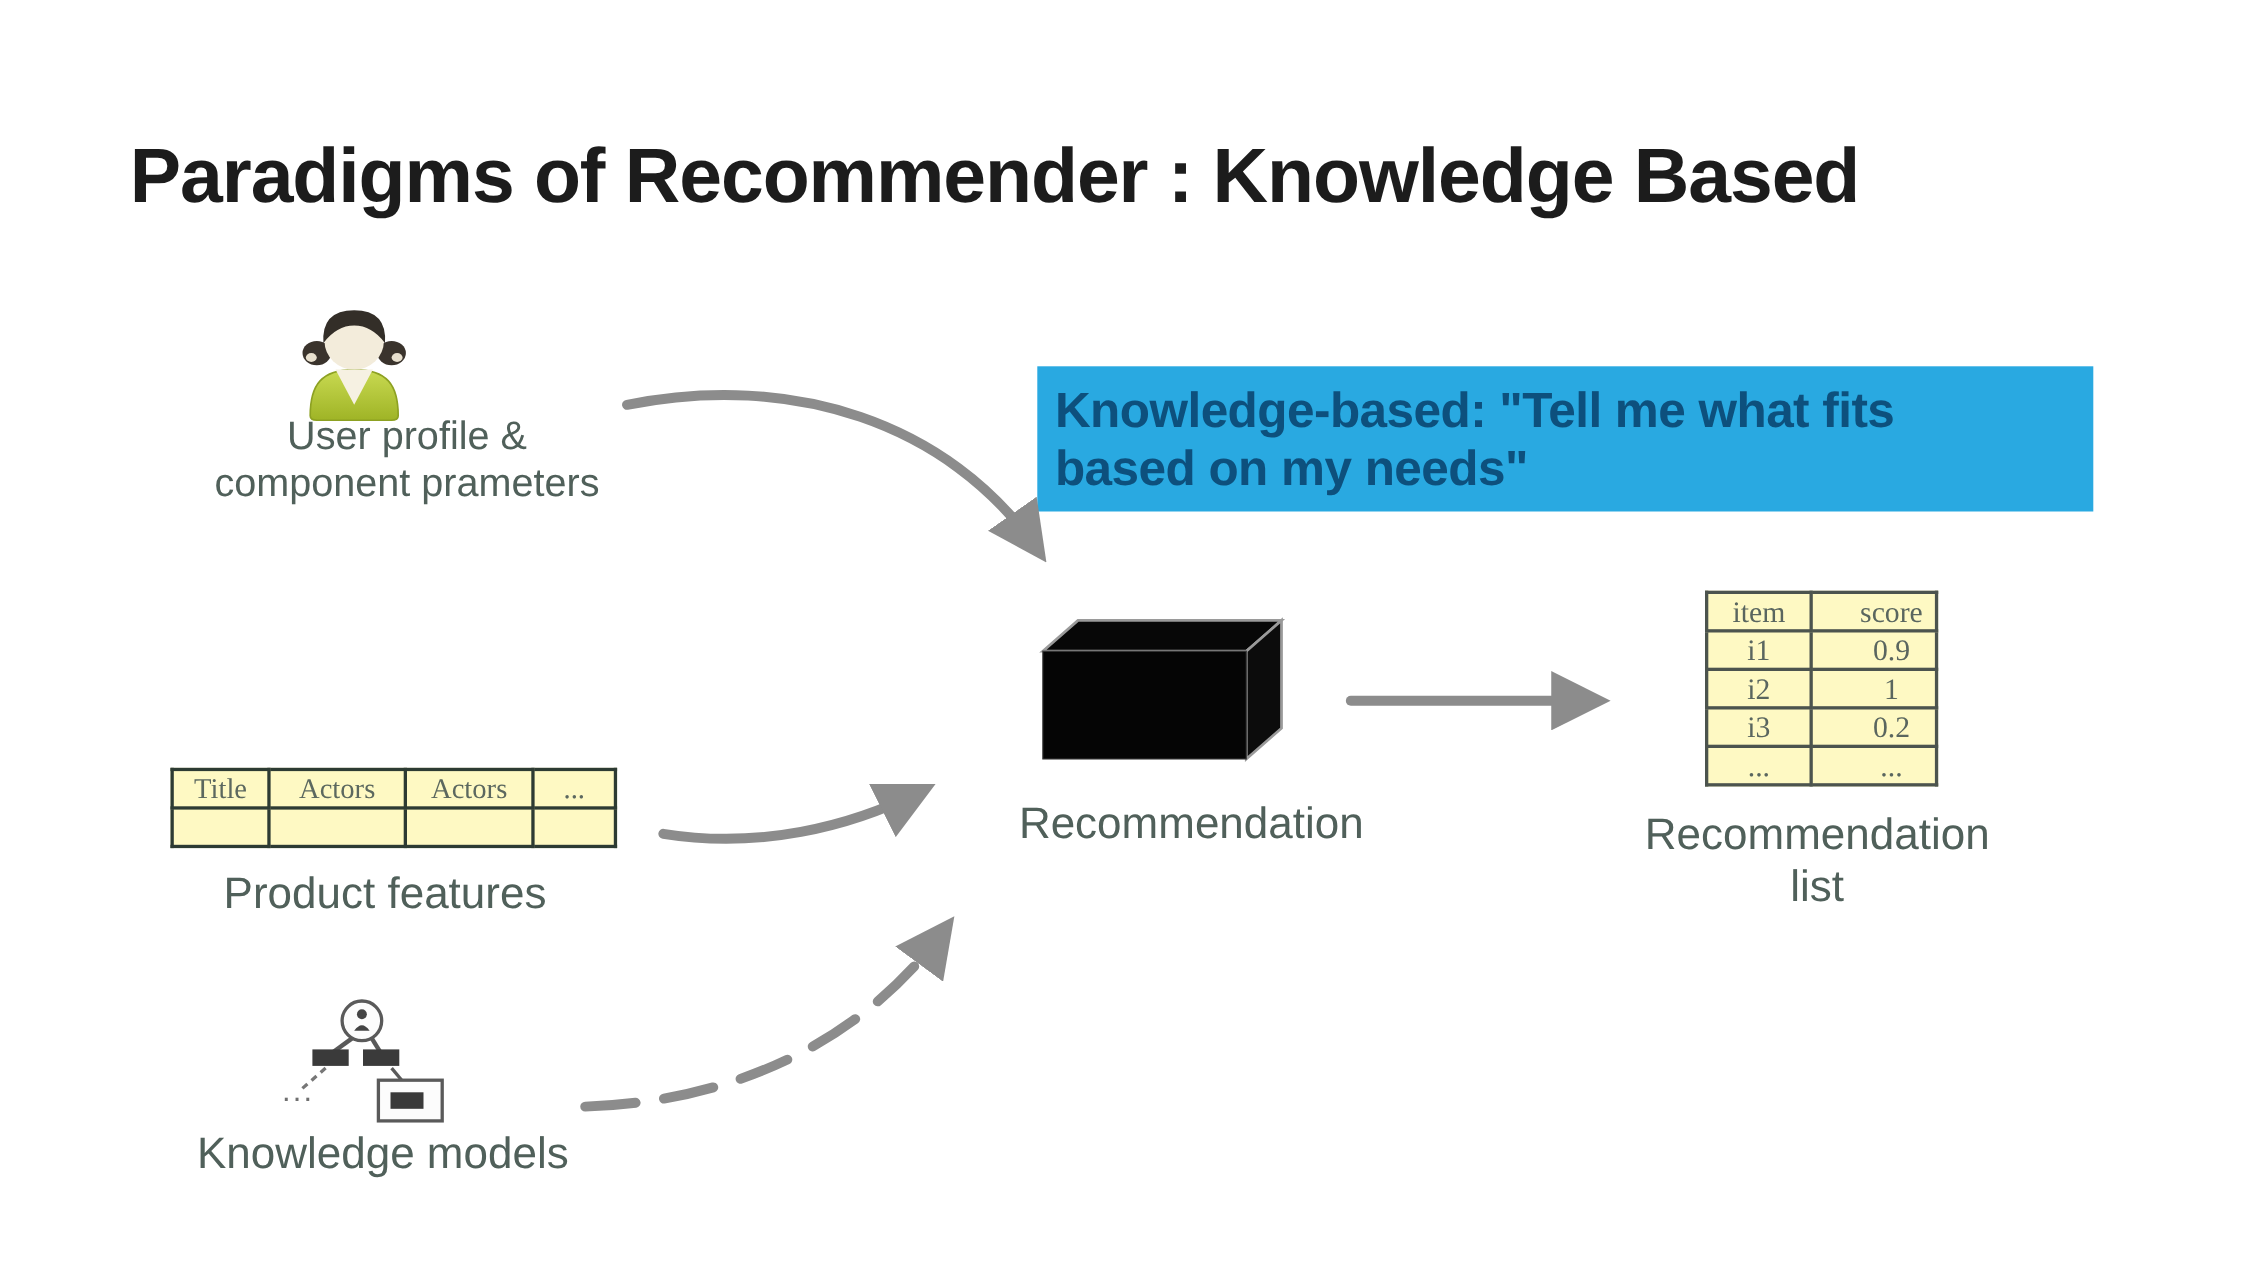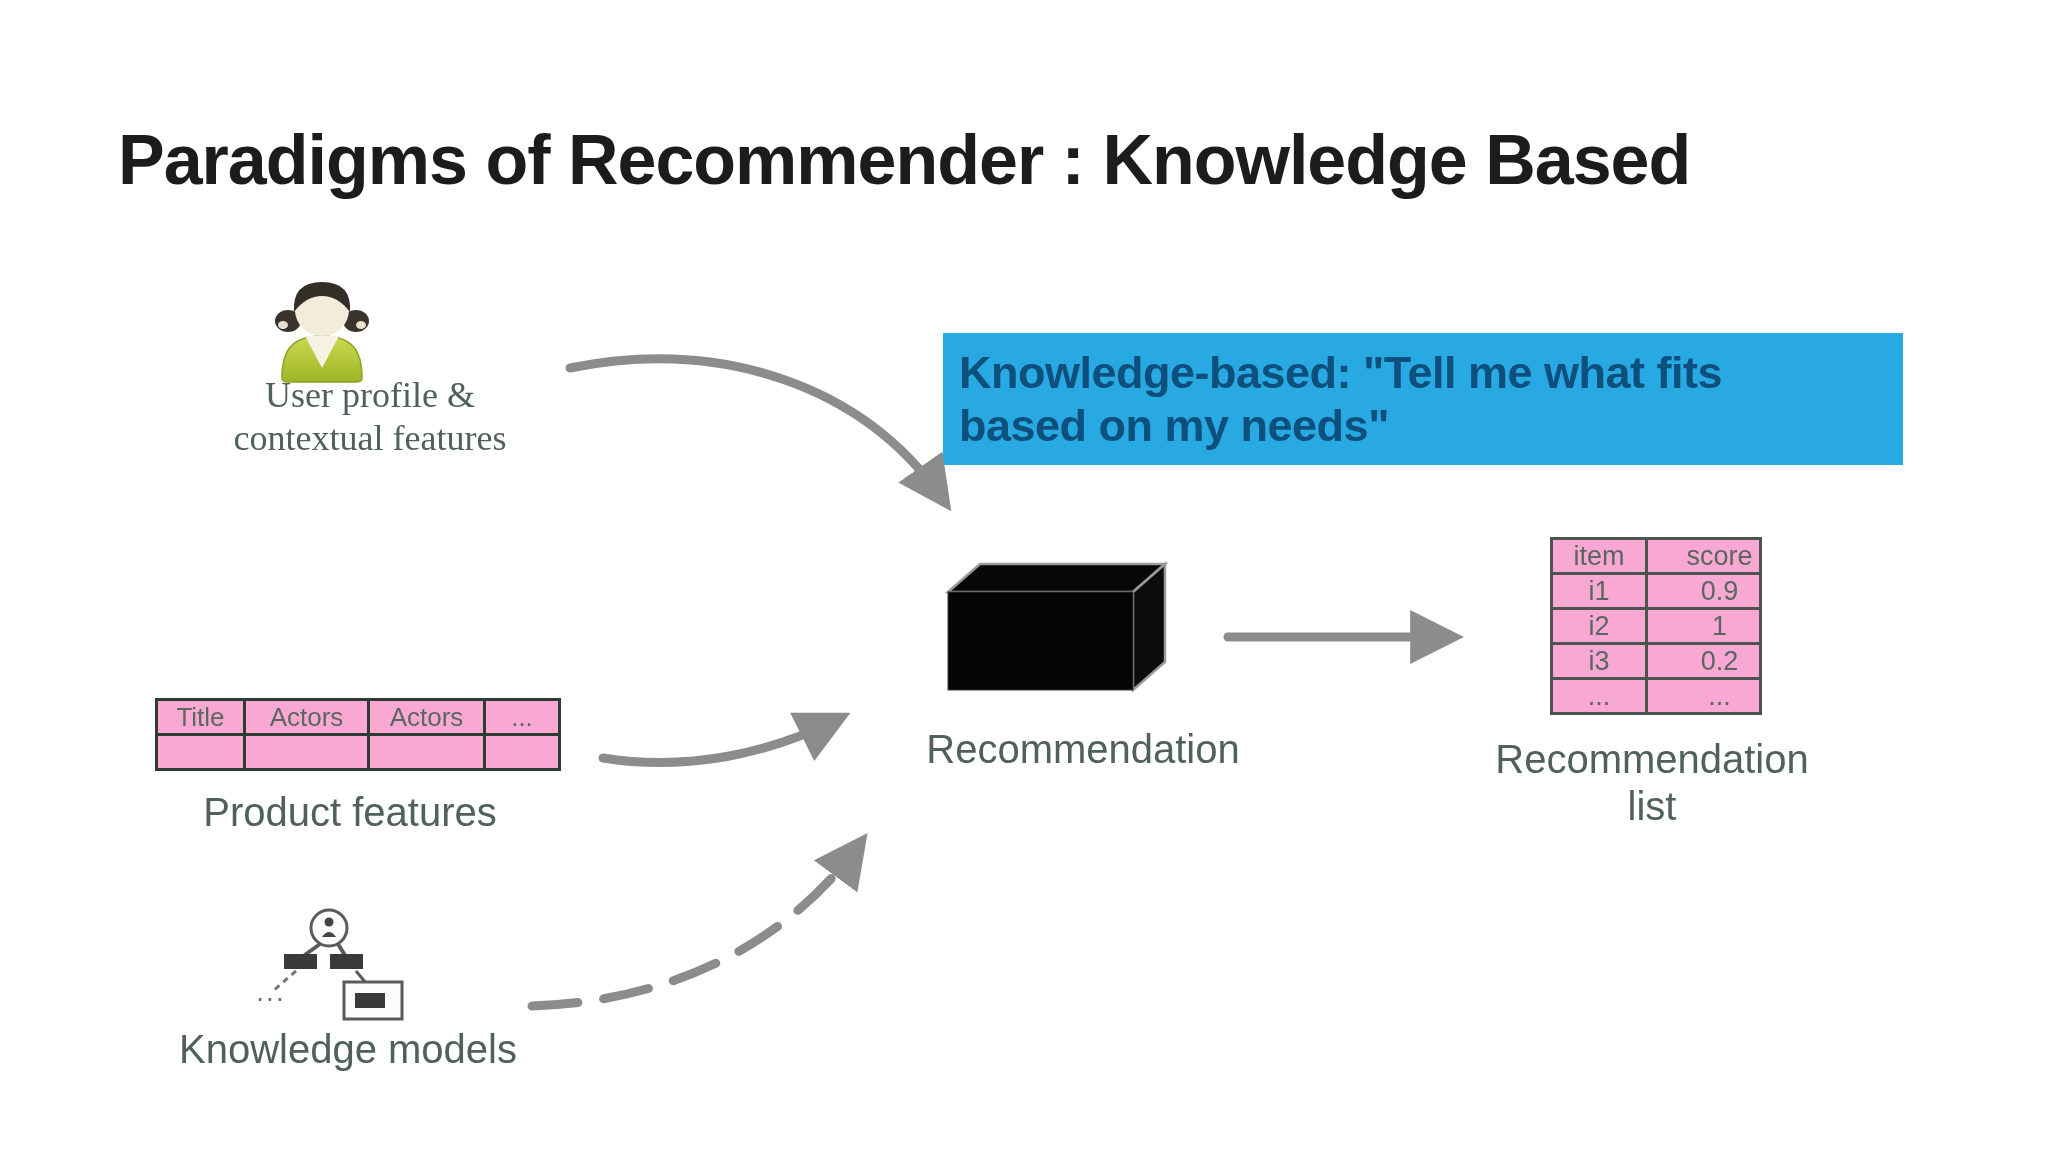--- a/index.html
+++ b/index.html
@@ -33,31 +33,30 @@
     background:var(--callout-bg);
     color:var(--callout-text);
     font-size:45px;font-weight:bold;line-height:53px;
     padding:13px 20px 0 16px;
     letter-spacing:-0.5px;
   }
   .user-label{
     position:absolute;left:160px;top:374px;width:420px;
     text-align:center;font-size:36px;line-height:43px;
     color:var(--label-text);
-    font-family:Liberation Serif, serif;
   }
   .node-label{
     position:absolute;text-align:center;
     font-size:40px;line-height:47px;color:var(--label-text);
   }
   .pf-label{left:148px;top:789px;width:404px;}
   .km-label{left:138px;top:1026px;width:420px;}
   .rc-label{left:883px;top:726px;width:400px;}
   .rl-label{left:1452px;top:736px;width:400px;}
-  table{border-collapse:collapse;position:absolute;background:#f9a8d4;}
+  table{border-collapse:collapse;position:absolute;background:#fef9c3;font-family:Liberation Serif, serif;}
   .pf-table{left:155px;top:698px;}
   .pf-table td{
     border:3px solid #2d3b33;height:35px;
     font-size:26px;color:#5c685f;text-align:center;vertical-align:middle;
   }
   .pf-c0{width:88px;} .pf-c1{width:124px;} .pf-c2{width:116px;} .pf-c3{width:75px;}
   .rl-table{left:1550px;top:537px;}
   .rl-table td{
     border:3px solid #4c544e;height:35px;
     font-size:27px;color:#5a665f;text-align:center;vertical-align:middle;
@@ -125,21 +124,21 @@
     </g>
 
     <path class="arrow" d="M 570 368 C 720 338, 862 384, 942 498" marker-end="url(#ah)"></path>
     <path class="arrow" d="M 603 758 C 690 772, 772 752, 836 720" marker-end="url(#ah)"></path>
     <path class="arrow" d="M 532 1006 C 660 1002, 780 952, 858 846" stroke-dasharray="46 26" marker-end="url(#ah)"></path>
     <path class="arrow" d="M 1228 637 L 1448 637" marker-end="url(#ah)"></path>
   </svg>
 
   <div class="user-label">
     <div>User profile &amp;</div>
-    <div>contextual features</div>
+    <div>component prameters</div>
   </div>
 
   <table class="pf-table">
     <tbody>
         <tr>
       <td class="pf-c0">Title</td>
       <td class="pf-c1">Actors</td>
       <td class="pf-c2">Actors</td>
       <td class="pf-c3">...</td>
     </tr>

